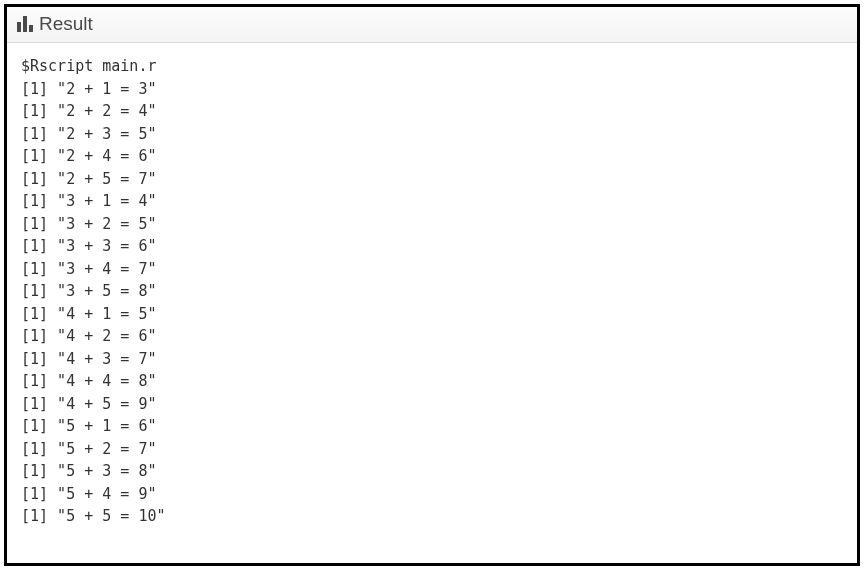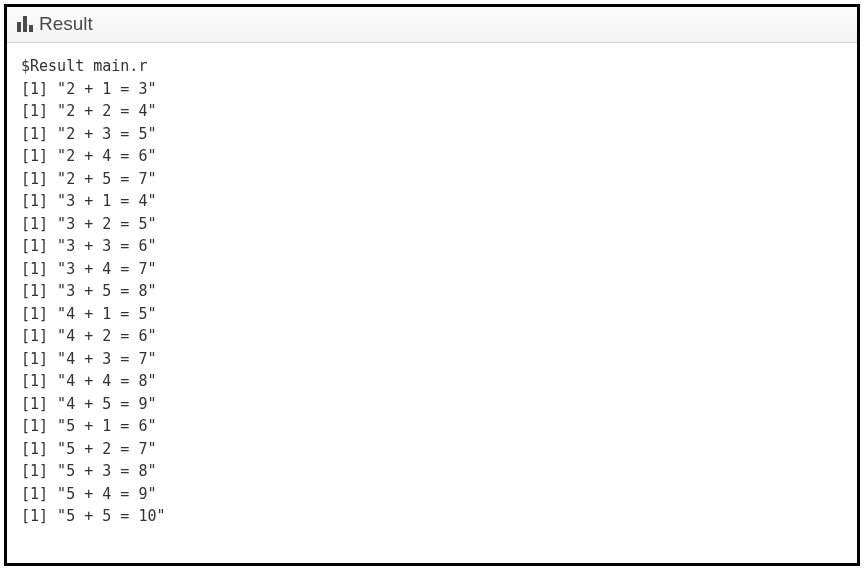--- a/index.html
+++ b/index.html
@@ -63,21 +63,21 @@
 
 <div class="window">
   <div class="header">
     <span class="header-icon">
       <span></span>
         <span></span>
         <span></span>
     </span>
     <span class="header-title">Result</span>
   </div>
-  <div class="console"><span class="cmd">$Result main.r</span>
+  <div class="console"><span class="cmd">$Rscript main.r</span>
 <span>[1] "2 + 1 = 3"</span>
 <span>[1] "2 + 2 = 4"</span>
 <span>[1] "2 + 3 = 5"</span>
 <span>[1] "2 + 4 = 6"</span>
 <span>[1] "2 + 5 = 7"</span>
 <span>[1] "3 + 1 = 4"</span>
 <span>[1] "3 + 2 = 5"</span>
 <span>[1] "3 + 3 = 6"</span>
 <span>[1] "3 + 4 = 7"</span>
 <span>[1] "3 + 5 = 8"</span>

